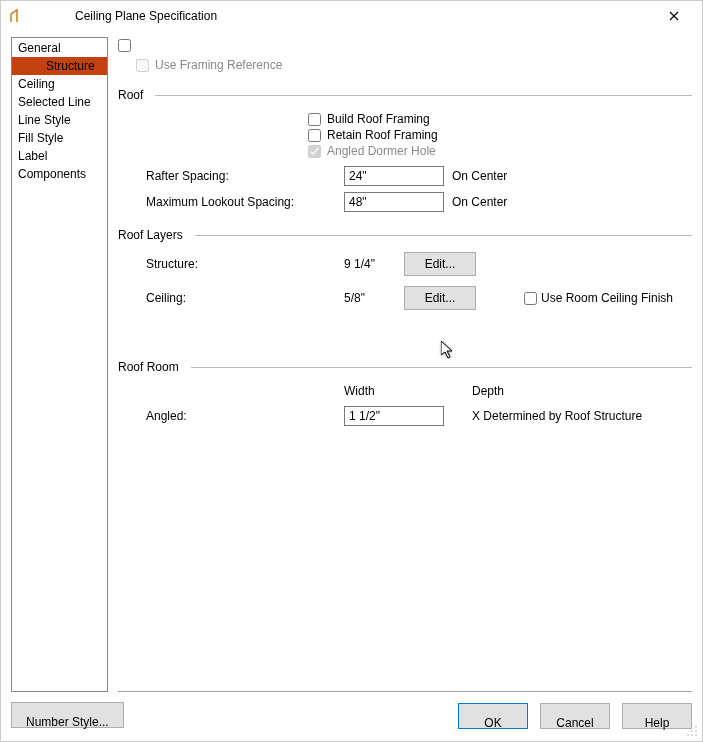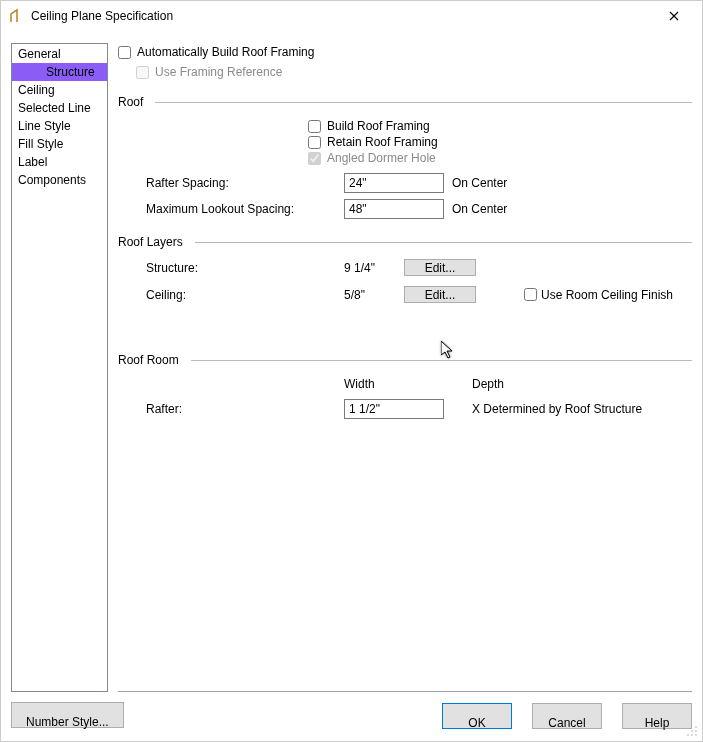--- a/index.html
+++ b/index.html
@@ -1,48 +1,48 @@
 <!DOCTYPE html>
 <html><head>
 <meta charset="utf-8">
 <style>
   * { box-sizing: border-box; }
   html, body { margin:0; padding:0; font-family: "Segoe UI", Tahoma, sans-serif; font-size:12px; color:#000; background:#fff; }
   .window { width:703px; height:742px; border:1px solid #ccc; display:flex; flex-direction:column; position:relative; }
-  .titlebar { height:30px; display:flex; align-items:center; padding:0 8px; }
+  .titlebar { height:30px; display:flex; align-items:center; padding:0 8px;gap:44px; }
   .titlebar .icon { width:16px; height:16px; margin-right:6px; }
   .titlebar .title { flex:1; font-size:12px; }
   .titlebar .close { width:40px; height:28px; display:flex; align-items:center; justify-content:center; cursor:default; }
-  .body { flex:1; display:flex; padding:6px 10px 0 10px; gap:10px; min-height:0;margin-top:6px; }
+  .body { flex:1; display:flex; padding:6px 10px 0 10px; gap:10px; min-height:0; }
   .sidebar { width:97px; border:1px solid #828790; background:#fff; padding:1px 0; align-self:stretch; }
   .sidebar .item { padding:1px 6px; cursor:default; line-height:16px; }
-  .sidebar .item.selected { background:#8b5cf6;padding-left:34px; }
+  .sidebar .item.selected { background:#c2410c;padding-left:34px; }
   .main { flex:1; display:flex; flex-direction:column; }
   .form-area { flex:1; }
   .hr-bottom { border:none; border-top:1px solid #a0a0a0; margin:0; }
   .footer { display:flex; justify-content:space-between; align-items:center; padding:10px 10px 12px 10px; }
-  .footer .right { display:flex; gap:20px;border-radius:11px; }
+  .footer .right { display:flex; gap:12px;border-radius:11px; }
   button.win { height:23px; padding:12px 14px; background:#e1e1e1; border:1px solid #adadad; font:inherit; cursor:default; min-width:70px; }
   button.win.primary { border:1px solid #0078d7; background:#e1e1e1; }
   .check-row { display:flex; align-items:center; gap:6px; margin:2px 0; }
   input[type="checkbox"] { width:13px; height:13px; margin:0; accent-color:#0078d7; }
   input[type="checkbox"][disabled] { accent-color:#888; }
   .disabled-label { color:#8a8a8a; }
   .group { margin-top:16px; }
   .group-header { display:flex; align-items:center; gap:12px; margin-bottom:10px; }
   .group-header .label { white-space:nowrap; }
   .group-header .line { flex:1; border-top:1px solid #bbb; height:0; }
   .form-grid { display:grid; grid-template-columns:190px 100px auto; row-gap:6px; column-gap:8px; align-items:center; margin-left:28px; }
   .form-grid .label { text-align:left; }
   input.textbox { width:100px; height:20px; border:1px solid #7a7a7a; padding:0 4px; font:inherit; }
   .roof-checks { margin-left:190px; }
   .roof-size-grid { display:grid; grid-template-columns:190px 120px auto; row-gap:8px; column-gap:8px; align-items:center; margin-left:28px; }
   .col-header { font-weight:normal; }
   .layers-grid { display:grid; grid-template-columns:190px 52px 72px auto; row-gap:10px; column-gap:8px; align-items:center; margin-left:28px; }
-  .btn-edit { height:17px; width:72px; background:#e1e1e1; border:1px solid #adadad; font:inherit; cursor:default; }
+  .btn-edit { height:24px; width:72px; background:#e1e1e1; border:1px solid #adadad; font:inherit; cursor:default; }
   .inline-check { display:inline-flex; align-items:center; gap:4px;padding-left:40px; }
   .cursor { position:absolute; left:440px; top:340px; pointer-events:none; }
   .cursor svg { filter: drop-shadow(0 0 1px rgba(0,0,0,0.5)); }
   .resize-grip { position:absolute; right:4px; bottom:4px; width:12px; height:12px; opacity:0.4; }
 </style>
 </head>
 <body>
 
 <div class="window">
   <div class="titlebar">
@@ -69,21 +69,20 @@
       <div class="item"><span>Fill Style</span></div>
       <div class="item"><span>Label</span></div>
       <div class="item"><span>Components</span></div>
     </div>
 
     <div class="main">
       <div class="form-area">
 
         <div class="check-row">
           <input type="checkbox" style="">
-          <span>Automatically Build Roof Framing</span>
         </div>
         <div class="check-row" style="margin-left:18px; margin-top:6px;">
           <input type="checkbox" disabled="" style="">
           <span class="disabled-label">Use Framing Reference</span>
         </div>
 
         <div class="group">
           <div class="group-header">
             <span class="label">Roof</span>
             <div class="line"></div>
@@ -141,21 +140,21 @@
           <div class="group-header">
             <span class="label">Roof Room</span>
             <div class="line"></div>
           </div>
 
           <div class="roof-size-grid">
             <span></span>
             <span class="col-header">Width</span>
             <span class="col-header">Depth</span>
 
-            <span class="label">Rafter:</span>
+            <span class="label">Angled:</span>
             <input class="textbox" value="1 1/2&quot;" style="">
             <span>X  Determined by Roof Structure</span>
           </div>
         </div>
 
       </div>
       <hr class="hr-bottom">
     </div>
   </div>
 

